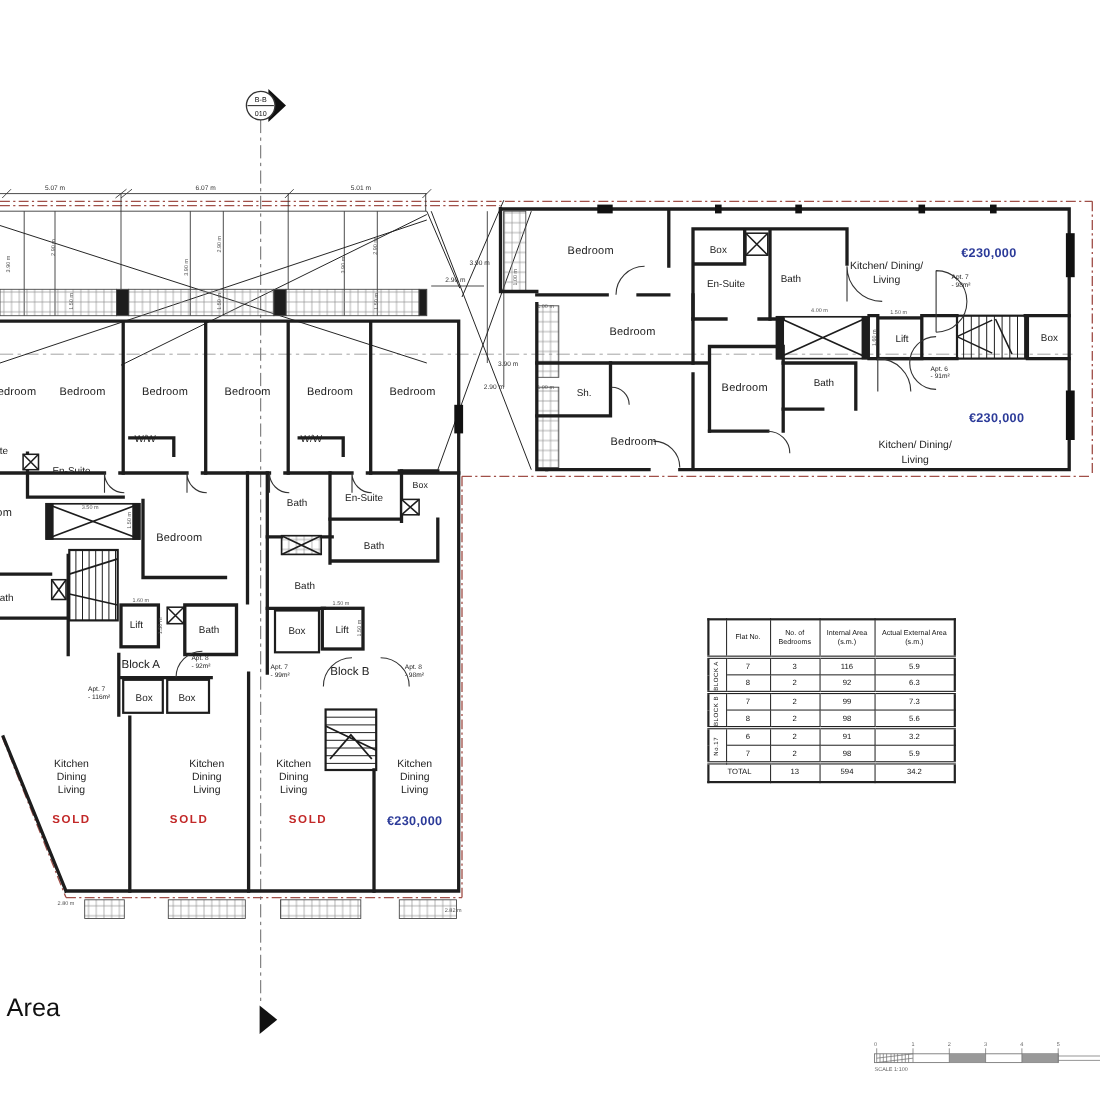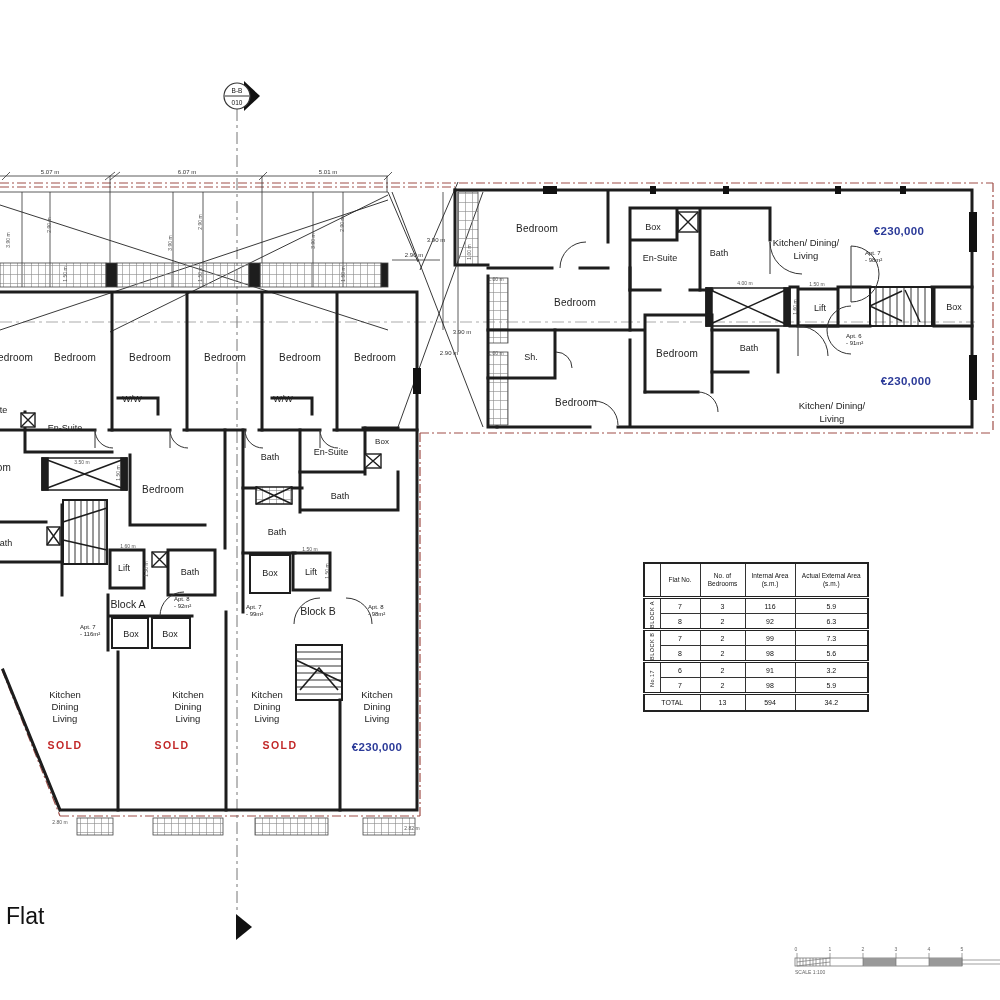--- a/index.html
+++ b/index.html
@@ -364,21 +364,21 @@
 <div class="apt" style="left:846px;top:333px">
   <span style="display:block">Apt. 6</span>
   <span style="display:block">- 91m²</span>
 </div>
 <div class="lbl price" style="left:906px;top:381px">€230,000</div>
 <div class="lbl two" style="left:832px;top:412px">
   <span>Kitchen/ Dining/</span>
       <span>Living</span>
 </div>
 
-<div class="lbl title" style="left:6px;top:903px">Flat</div>
+<div class="lbl title" style="left:6px;top:903px">Area</div>
 
 <div id="areatable">
   <table>
     <colgroup>
           <col style="width:16px">
           <col style="width:40px">
           <col style="width:45px">
           <col style="width:50px">
           <col style="width:73px">
         </colgroup>

